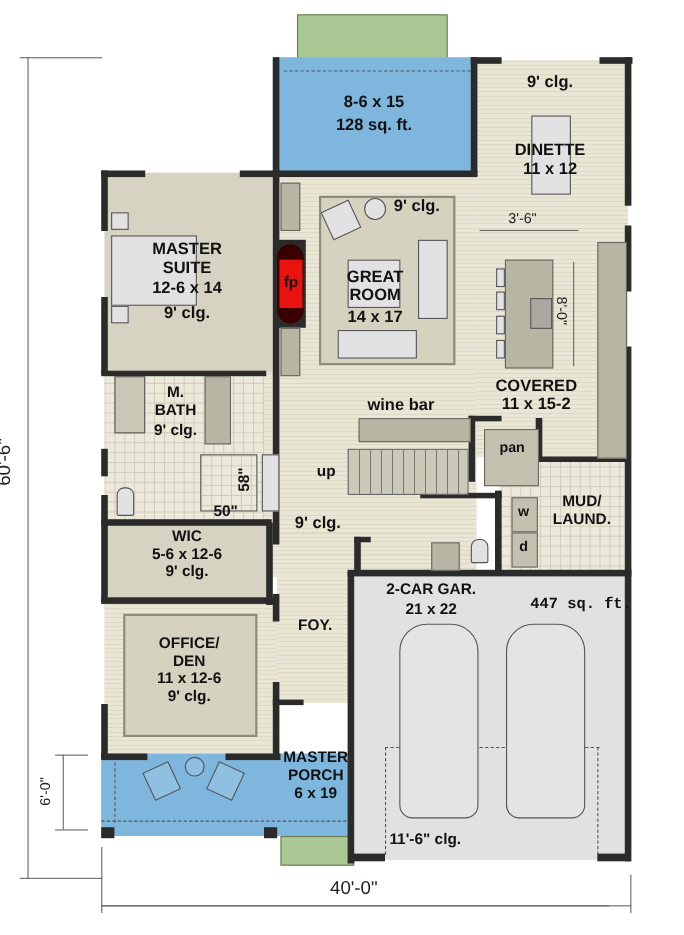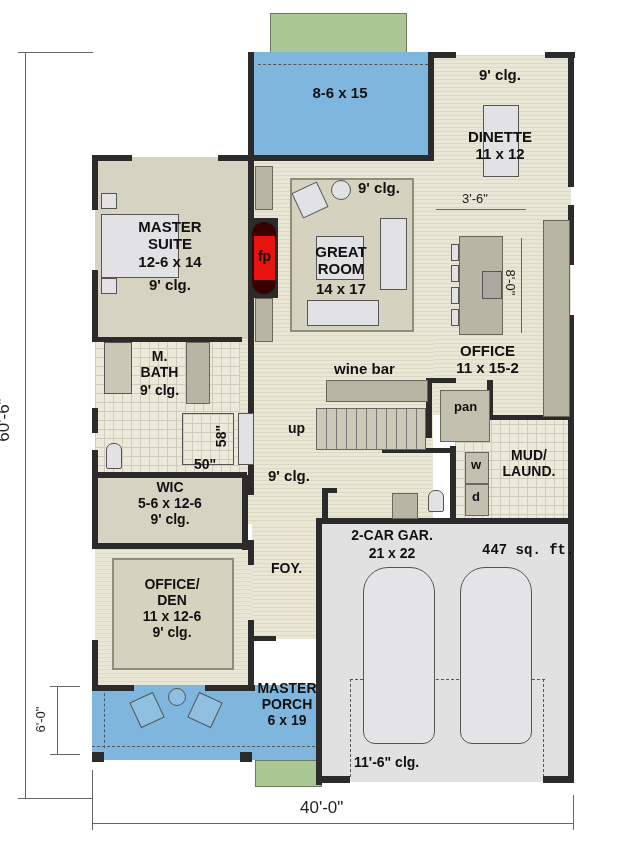--- a/index.html
+++ b/index.html
@@ -160,20 +160,21 @@
 
 <div class="furn" style="left:134px;top:696px;width:24px;height:26px;background:#8fc0e2;transform:rotate(-25deg);"></div>
 <div class="furn" style="left:192px;top:696px;width:24px;height:26px;background:#8fc0e2;transform:rotate(25deg);"></div>
 <div class="furn" style="left:168px;top:688px;width:16px;height:16px;border-radius:50%;background:#8fc0e2;"></div>
 
 <div class="furn" style="left:363px;top:567px;width:70px;height:175px;border-radius:25px 25px 12px 12px;background:#e4e4e6;"></div>
 <div class="furn" style="left:460px;top:567px;width:70px;height:175px;border-radius:25px 25px 12px 12px;background:#e4e4e6;"></div>
 
 <div class="lbl" style="left:255px;top:82px;width:170px;font-size:15px;">
   <div style="margin-top:2px;">8-6 x 15</div>
+  <div style="margin-top:4px;">128 sq. ft.</div>
 </div>
 
 <div class="lbl" style="left:440px;top:66px;width:120px;font-size:15px;">9' clg.</div>
 <div class="lbl" style="left:440px;top:128px;width:120px;font-size:15px;">
   <div>DINETTE</div>
   <div>11 x 12</div>
 </div>
 <div class="dimtext" style="left:462px;top:191px;font-size:13px;">3'-6"</div>
 <div class="dim" style="left:436px;top:209px;width:90px;height:1px;"></div>
 <div class="dimtext" style="left:498px;top:275px;font-size:13px;transform:rotate(90deg);">8'-0"</div>
@@ -187,21 +188,21 @@
 </div>
 
 <div class="lbl" style="left:358px;top:179px;font-size:15px;">9' clg.</div>
 <div class="lbl" style="left:306px;top:243px;width:70px;font-size:15px;">
   <div>GREAT</div>
   <div>ROOM</div>
   <div style="margin-top:2px;">14 x 17</div>
 </div>
 
 <div class="lbl" style="left:445px;top:342px;width:85px;font-size:15px;">
-  <div>OFFICE</div>
+  <div>COVERED</div>
   <div>11 x 15-2</div>
 </div>
 
 <div class="lbl" style="left:132px;top:348px;width:55px;font-size:14px;">
   <div>M.</div>
   <div>BATH</div>
   <div style="margin-top:2px;">9' clg.</div>
 </div>
 <div class="lbl" style="left:194px;top:456px;font-size:14px;">50"</div>
 <div class="lbl" style="left:210px;top:428px;font-size:14px;transform:rotate(-90deg);">58"</div>

